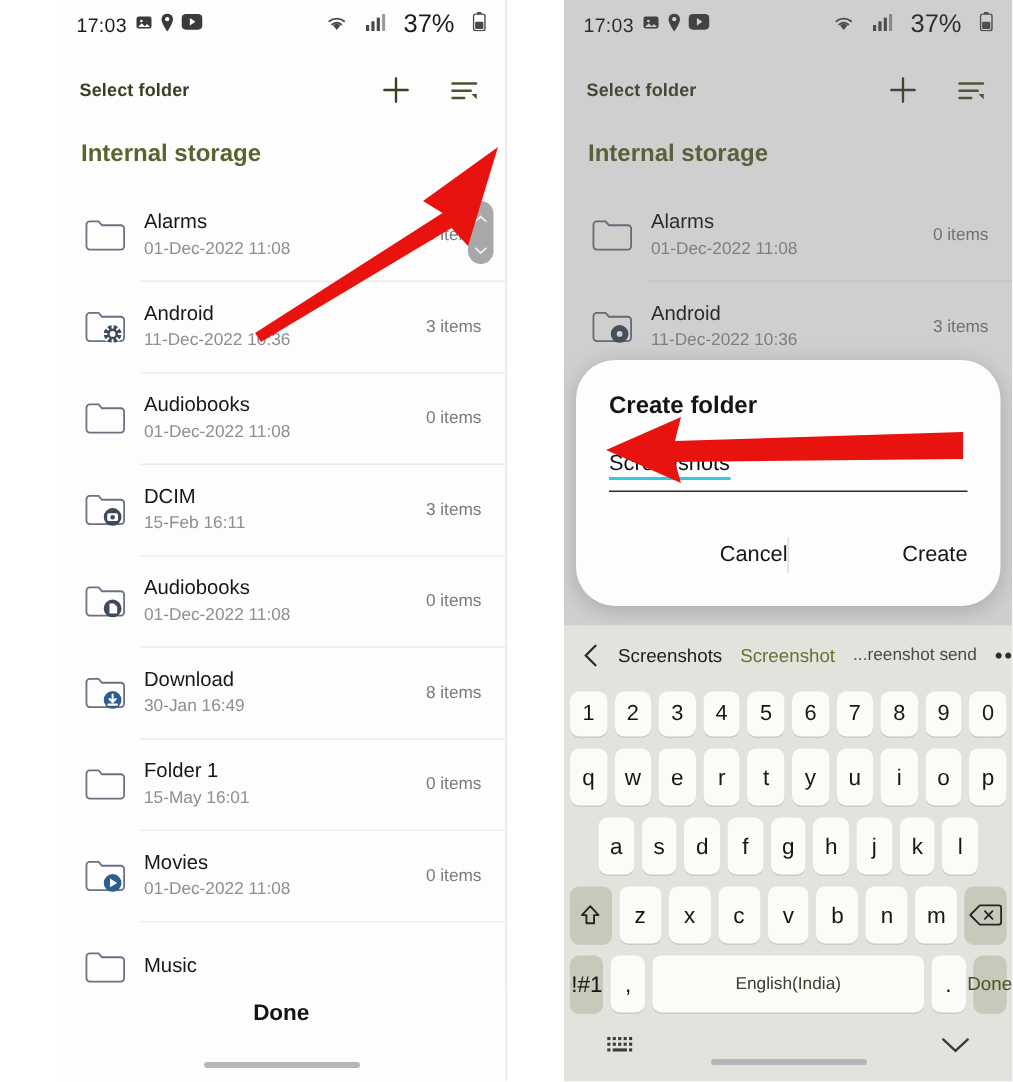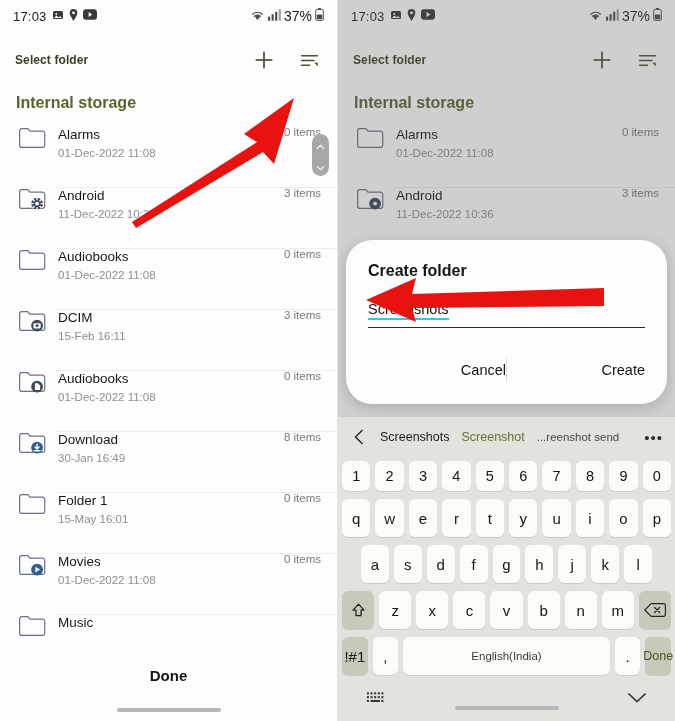--- a/index.html
+++ b/index.html
@@ -5,48 +5,48 @@
   * { box-sizing: border-box; margin: 0; padding: 0; }
   html, body {
     width: 675px; height: 721px;
     background: #ffffff;
     font-family: "Liberation Sans", sans-serif;
     overflow: hidden;
   }
   .screens { display: flex; width: 675px; height: 721px; background:#ffffff; }
 
   
-  .phone { position: relative; overflow: hidden; }
+  .phone { position: relative; overflow: hidden; margin-left: 38px; }
   .phone-left { width: 338px; height: 721px; background: #fdfdfd; border-right: 1px solid #e6e6e6; }
   .phone-right { width: 337px; height: 721px; background: #fdfdfd; }
 
   
   .statusbar {
     height: 32px; display: flex; align-items: center;
     padding: 0 13px; font-size: 12.5px; color: #1c1c1c;
   }
   .sb-left { display: flex; align-items: center; gap: 5px; }
   .sb-time { font-size: 13px; letter-spacing: .2px; }
-  .sb-right { margin-left: auto; display: flex; align-items: center; gap: 3px; font-size: 14px; }
+  .sb-right { margin-left: auto; display: flex; align-items: center; gap: 12px; font-size: 17px; }
   .sb-ico { display:inline-block; }
 
   
   .appbar {
     height: 56px; display: flex; align-items: center; padding: 0 15px;
   }
   .appbar-title { font-size: 12px; font-weight: bold; color: #3c3d22; letter-spacing: .1px; }
   .appbar-actions { margin-left:auto; display:flex; align-items:center; gap: 19px; }
   .icon-btn { width: 26px; height: 26px; display:flex; align-items:center; justify-content:center; }
 
   .breadcrumb { padding: 6px 16px 14px; font-size: 16px; color: #5e6130; font-weight: 600; }
 
   
   .list { position: relative; }
   .row {
-    display: flex; align-items: flex-start; height: 61px;
+    display: flex; align-items: center; height: 61px;
     padding: 0 16px 0 18px; position: relative;
   }
   .row + .row::before {
     content:""; position:absolute; left: 56px; right: 0; top: 0;
     height: 1px; background: #ececec;
   }
   .row-ico { width: 40px; flex: 0 0 40px; display:flex; align-items:center; }
   .row-text { flex: 1 1 auto; min-width:0; }
   .row-name { font-size: 13.5px; color: #18181a; line-height: 1.35; }
   .row-date { font-size: 11.5px; color: #8e8e93; line-height: 1.45; margin-top: 1px; }

